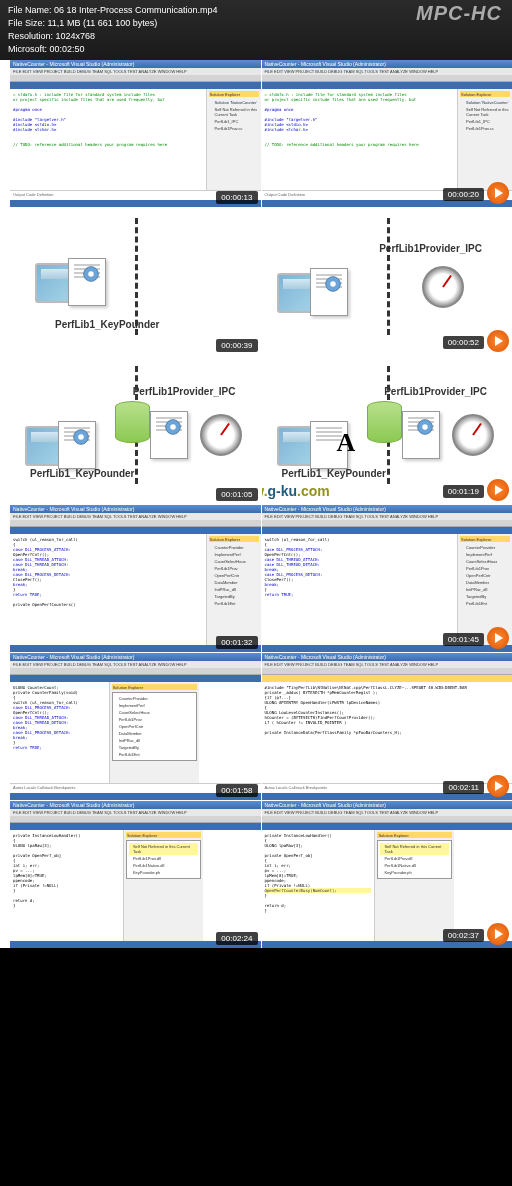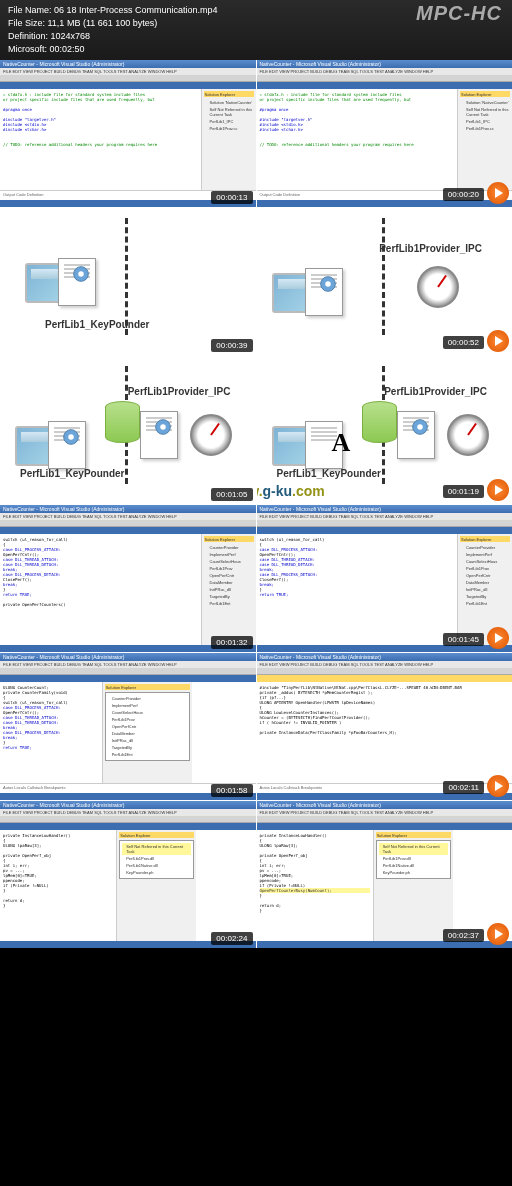--- a/index.html
+++ b/index.html
@@ -1,20 +1,20 @@
 <!DOCTYPE html>
 <html><head>
 <meta charset="utf-8">
 <style>
 * { margin: 0; padding: 0; box-sizing: border-box; }
 body { width: 512px; height: 1186px; background: #000; font-family: Arial, sans-serif; font-size: 9px; color: #fff; overflow: hidden; }
 .header { background: linear-gradient(180deg, #2a2a2a 0%, #1a1a1a 100%); padding: 4px 8px; position: relative; }
 .app-title { position: absolute; right: 10px; top: 2px; font-size: 20px; font-weight: bold; color: #aaa; letter-spacing: 1px; font-family: "Segoe UI", sans-serif; font-style: italic; }
 .file-info { font-size: 9px; line-height: 13px; color: #fff; }
-.grid { display: grid; grid-template-columns: 1fr 1fr; grid-template-rows: repeat(6, 1fr); width: 512px; height: 888px; gap: 1px; background: #fff; }
+.grid { display: grid; grid-template-columns: 1fr 1fr; grid-template-rows: repeat(6, 1fr); width: 512px; height: 888px; gap: 1px; background: #fff; padding-left: 10px; }
 .thumb { position: relative; background: #fff; overflow: hidden; }
 .vs-window { width: 100%; height: 100%; display: flex; flex-direction: column; background: #fff; }
 .vs-titlebar { height: 8px; background: linear-gradient(180deg, #5b8dcf 0%, #3b6db0 100%); font-size: 5px; color: #fff; padding: 1px 3px; overflow: hidden; white-space: nowrap; }
 .vs-menubar { height: 7px; background: #e8e8e8; font-size: 4px; color: #333; padding: 1px 3px; overflow: hidden; white-space: nowrap; }
 .vs-toolbar { height: 7px; background: #d4d4d4; border-bottom: 1px solid #aaa; }
 .vs-tabbar { height: 7px; background: #3b6db0; }
 .vs-body { flex: 1; display: flex; }
 .vs-editor { flex: 1; background: #fff; font-size: 4px; color: #333; padding: 3px; font-family: monospace; line-height: 5px; }
 .vs-editor .code-line { color: #0000cc; }
 .vs-editor .code-green { color: #008800; }
@@ -52,21 +52,21 @@
 </head>
 <body>
 
 <div class="header">
   <div class="app-title">MPC-HC</div>
   <div class="file-info">
     <span>File Name:</span>
     <span>06 18 Inter-Process Communication.mp4</span><br>
     <span>File Size:</span>
     <span>11,1 MB (11 661 100 bytes)</span><br>
-    <span>Definition:</span>
+    <span>Resolution:</span>
     <span>1024x768</span><br>
     <span>Microsoft:</span>
     <span>00:02:50</span>
   </div>
 </div>
 
 <div class="grid">
 
   <div class="thumb">
     <div class="vs-window">

